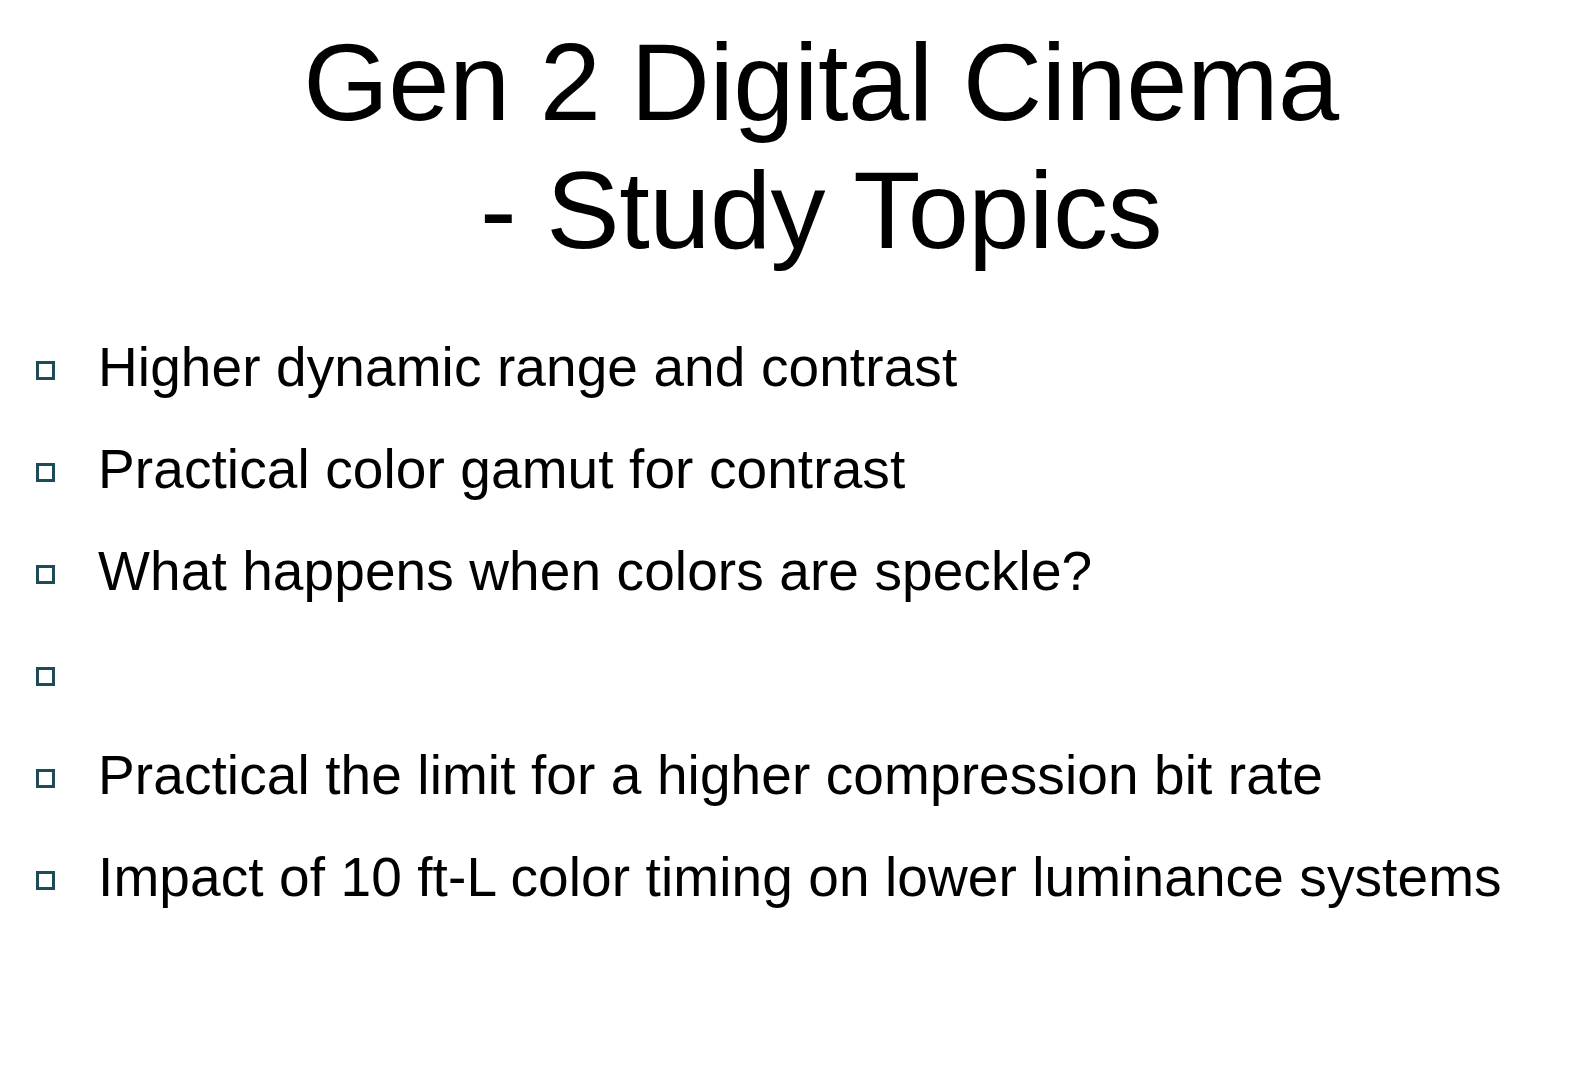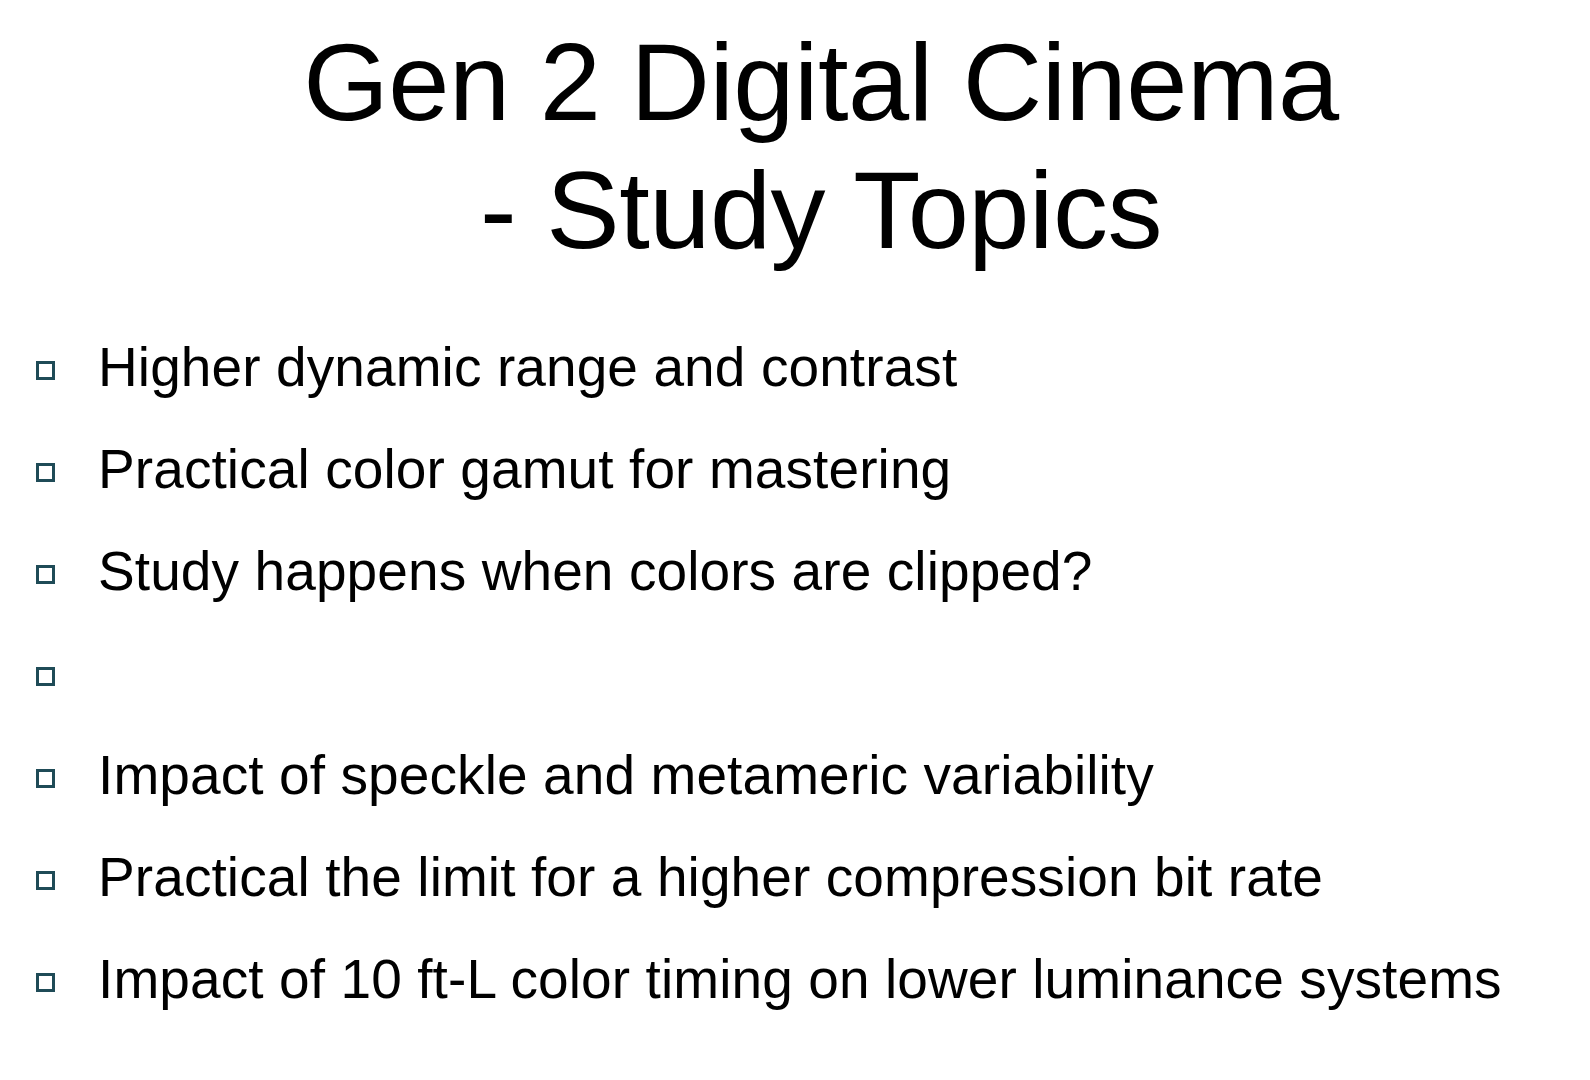--- a/index.html
+++ b/index.html
@@ -96,36 +96,32 @@
 
   <ul class="bullet-list">
 
     <li class="bullet-item">
       <span class="bullet-marker"></span>
       <span class="bullet-text">Higher dynamic range and contrast</span>
     </li>
 
     <li class="bullet-item">
       <span class="bullet-marker"></span>
-      <span class="bullet-text">Practical color gamut for mastering</span>
+      <span class="bullet-text">Practical color gamut for contrast</span>
     </li>
 
     <li class="bullet-item">
       <span class="bullet-marker"></span>
-      <span class="bullet-text">Study happens when colors are clipped?</span>
+      <span class="bullet-text">What happens when colors are speckle?</span>
     </li>
 
     <li class="bullet-item">
       <span class="bullet-marker"></span>
     </li>
 
-    <li class="bullet-item">
-      <span class="bullet-marker"></span>
-      <span class="bullet-text">Impact of speckle and metameric variability</span>
-    </li>
 
     <li class="bullet-item">
       <span class="bullet-marker"></span>
       <span class="bullet-text">Practical the limit for a higher compression bit rate</span>
     </li>
 
     <li class="bullet-item">
       <span class="bullet-marker"></span>
       <span class="bullet-text">Impact of 10 ft-L color timing on lower luminance systems</span>
     </li>

